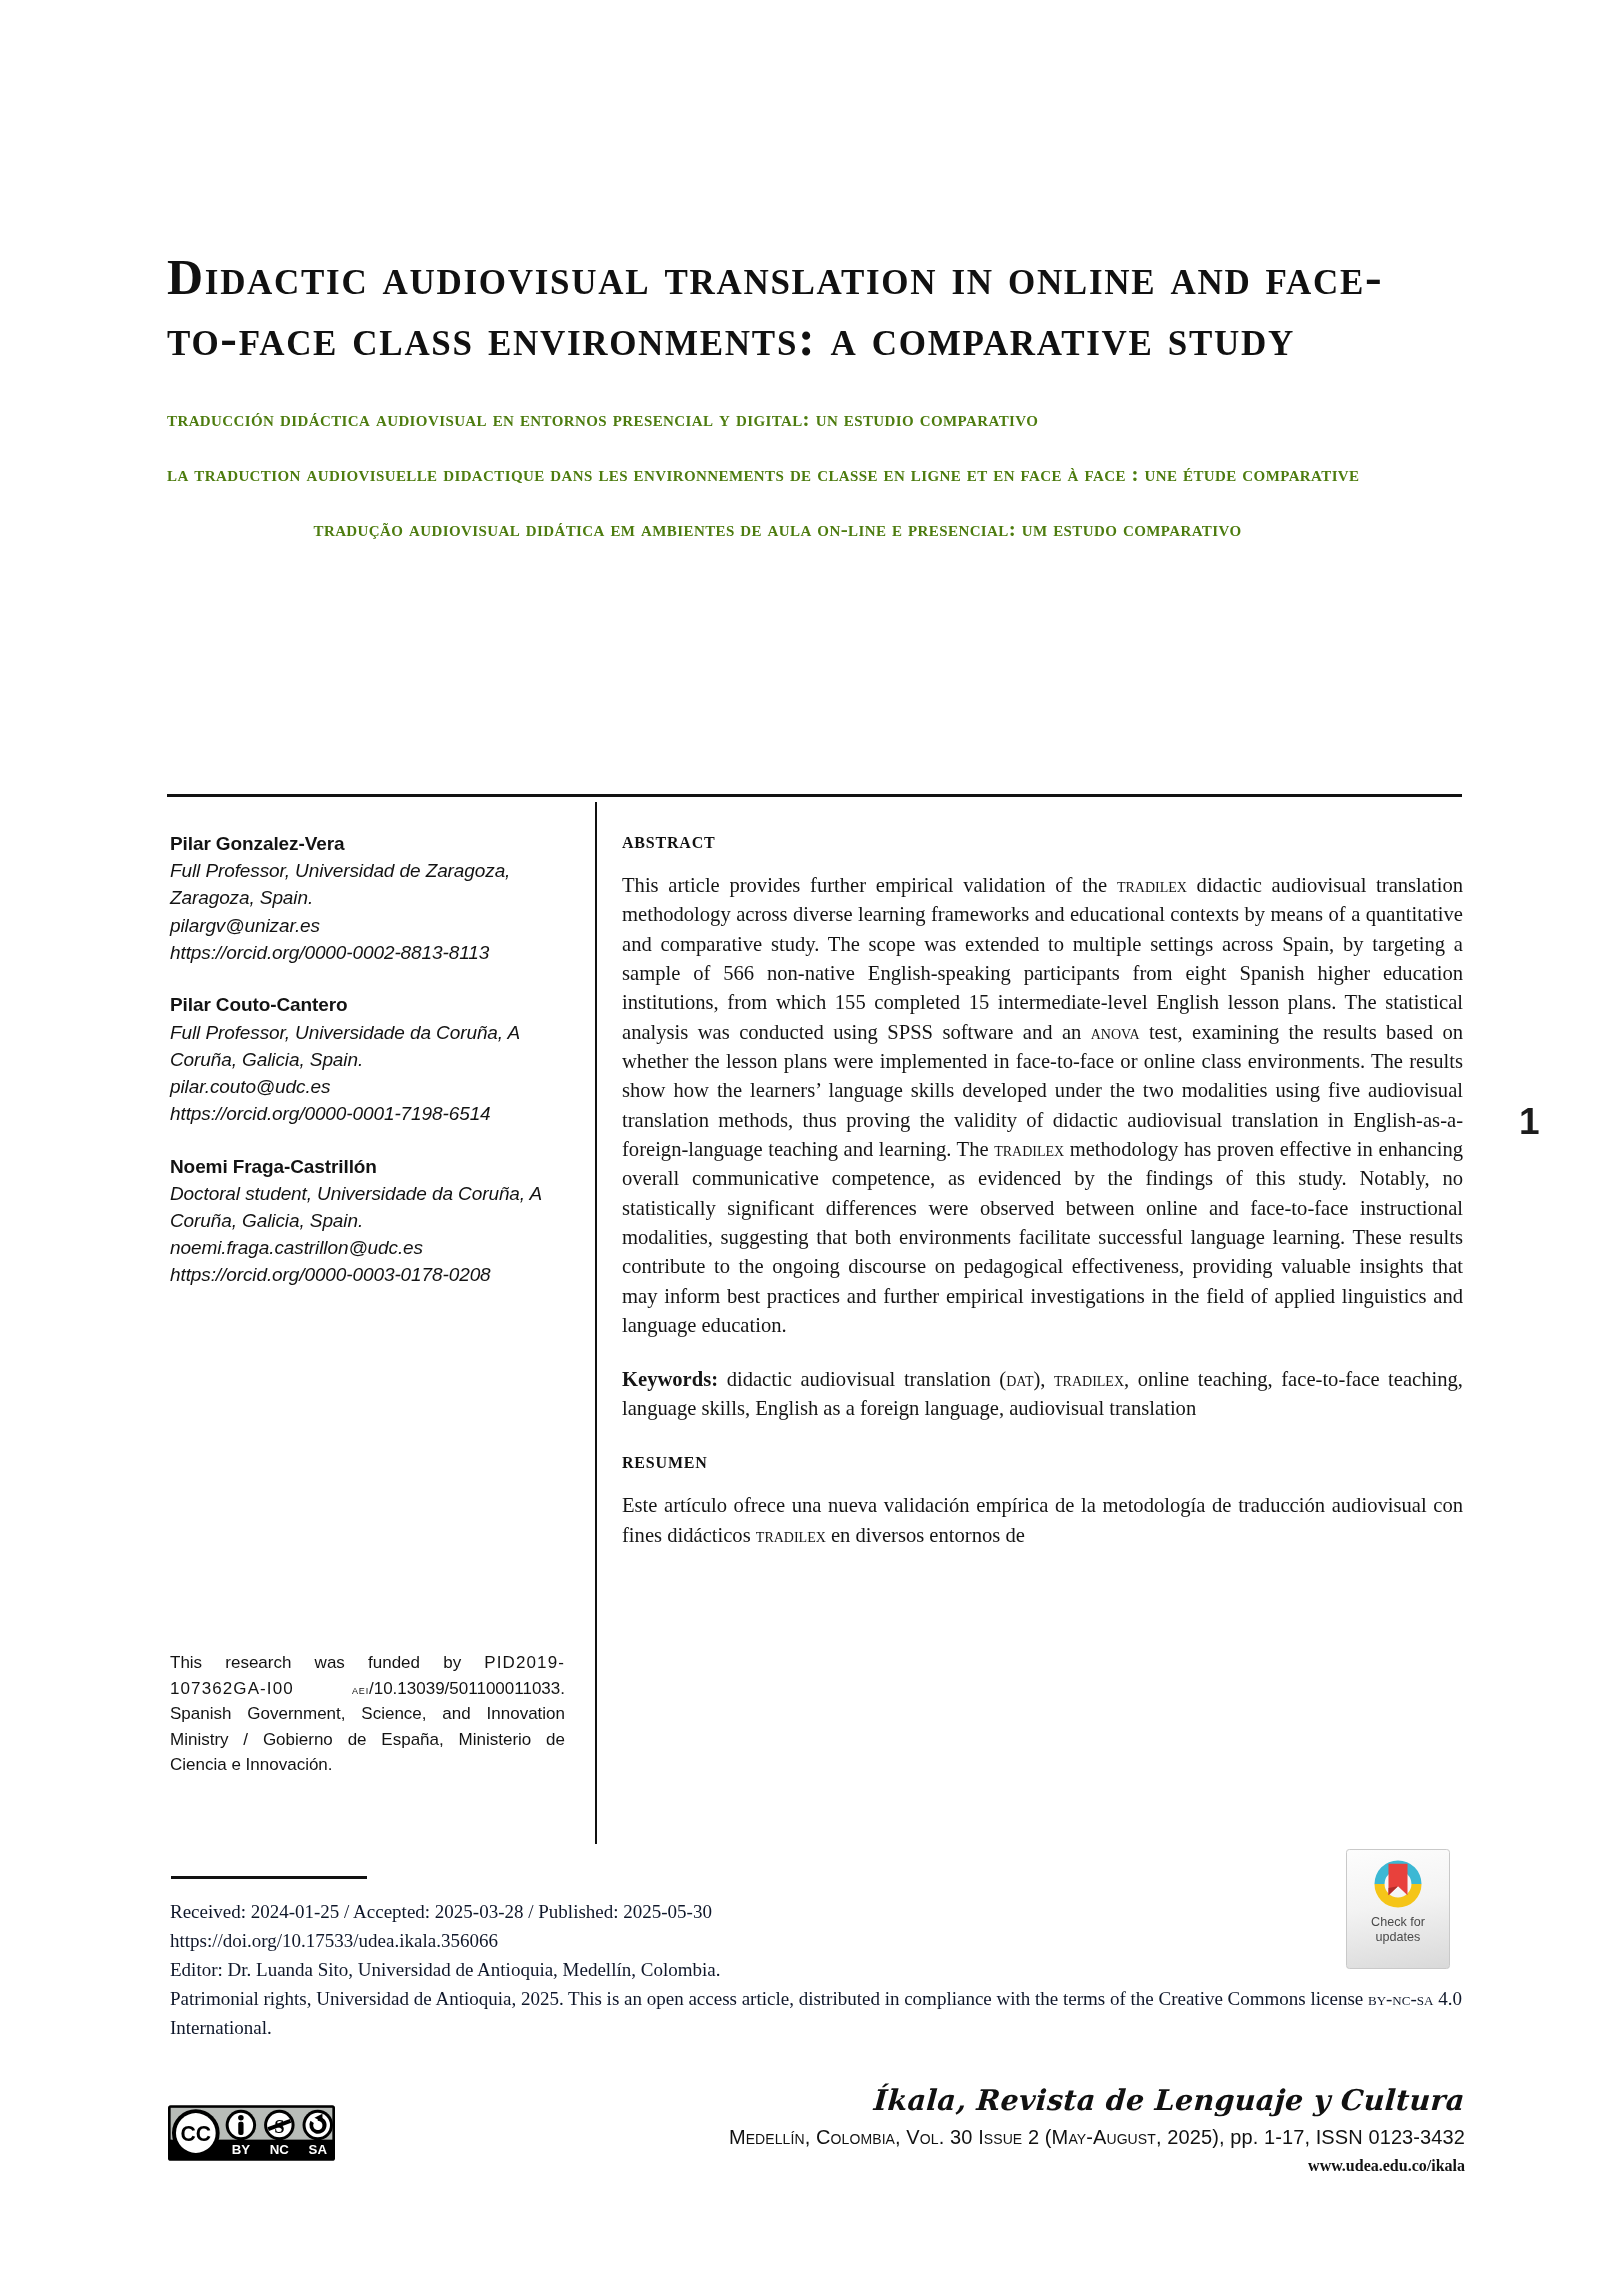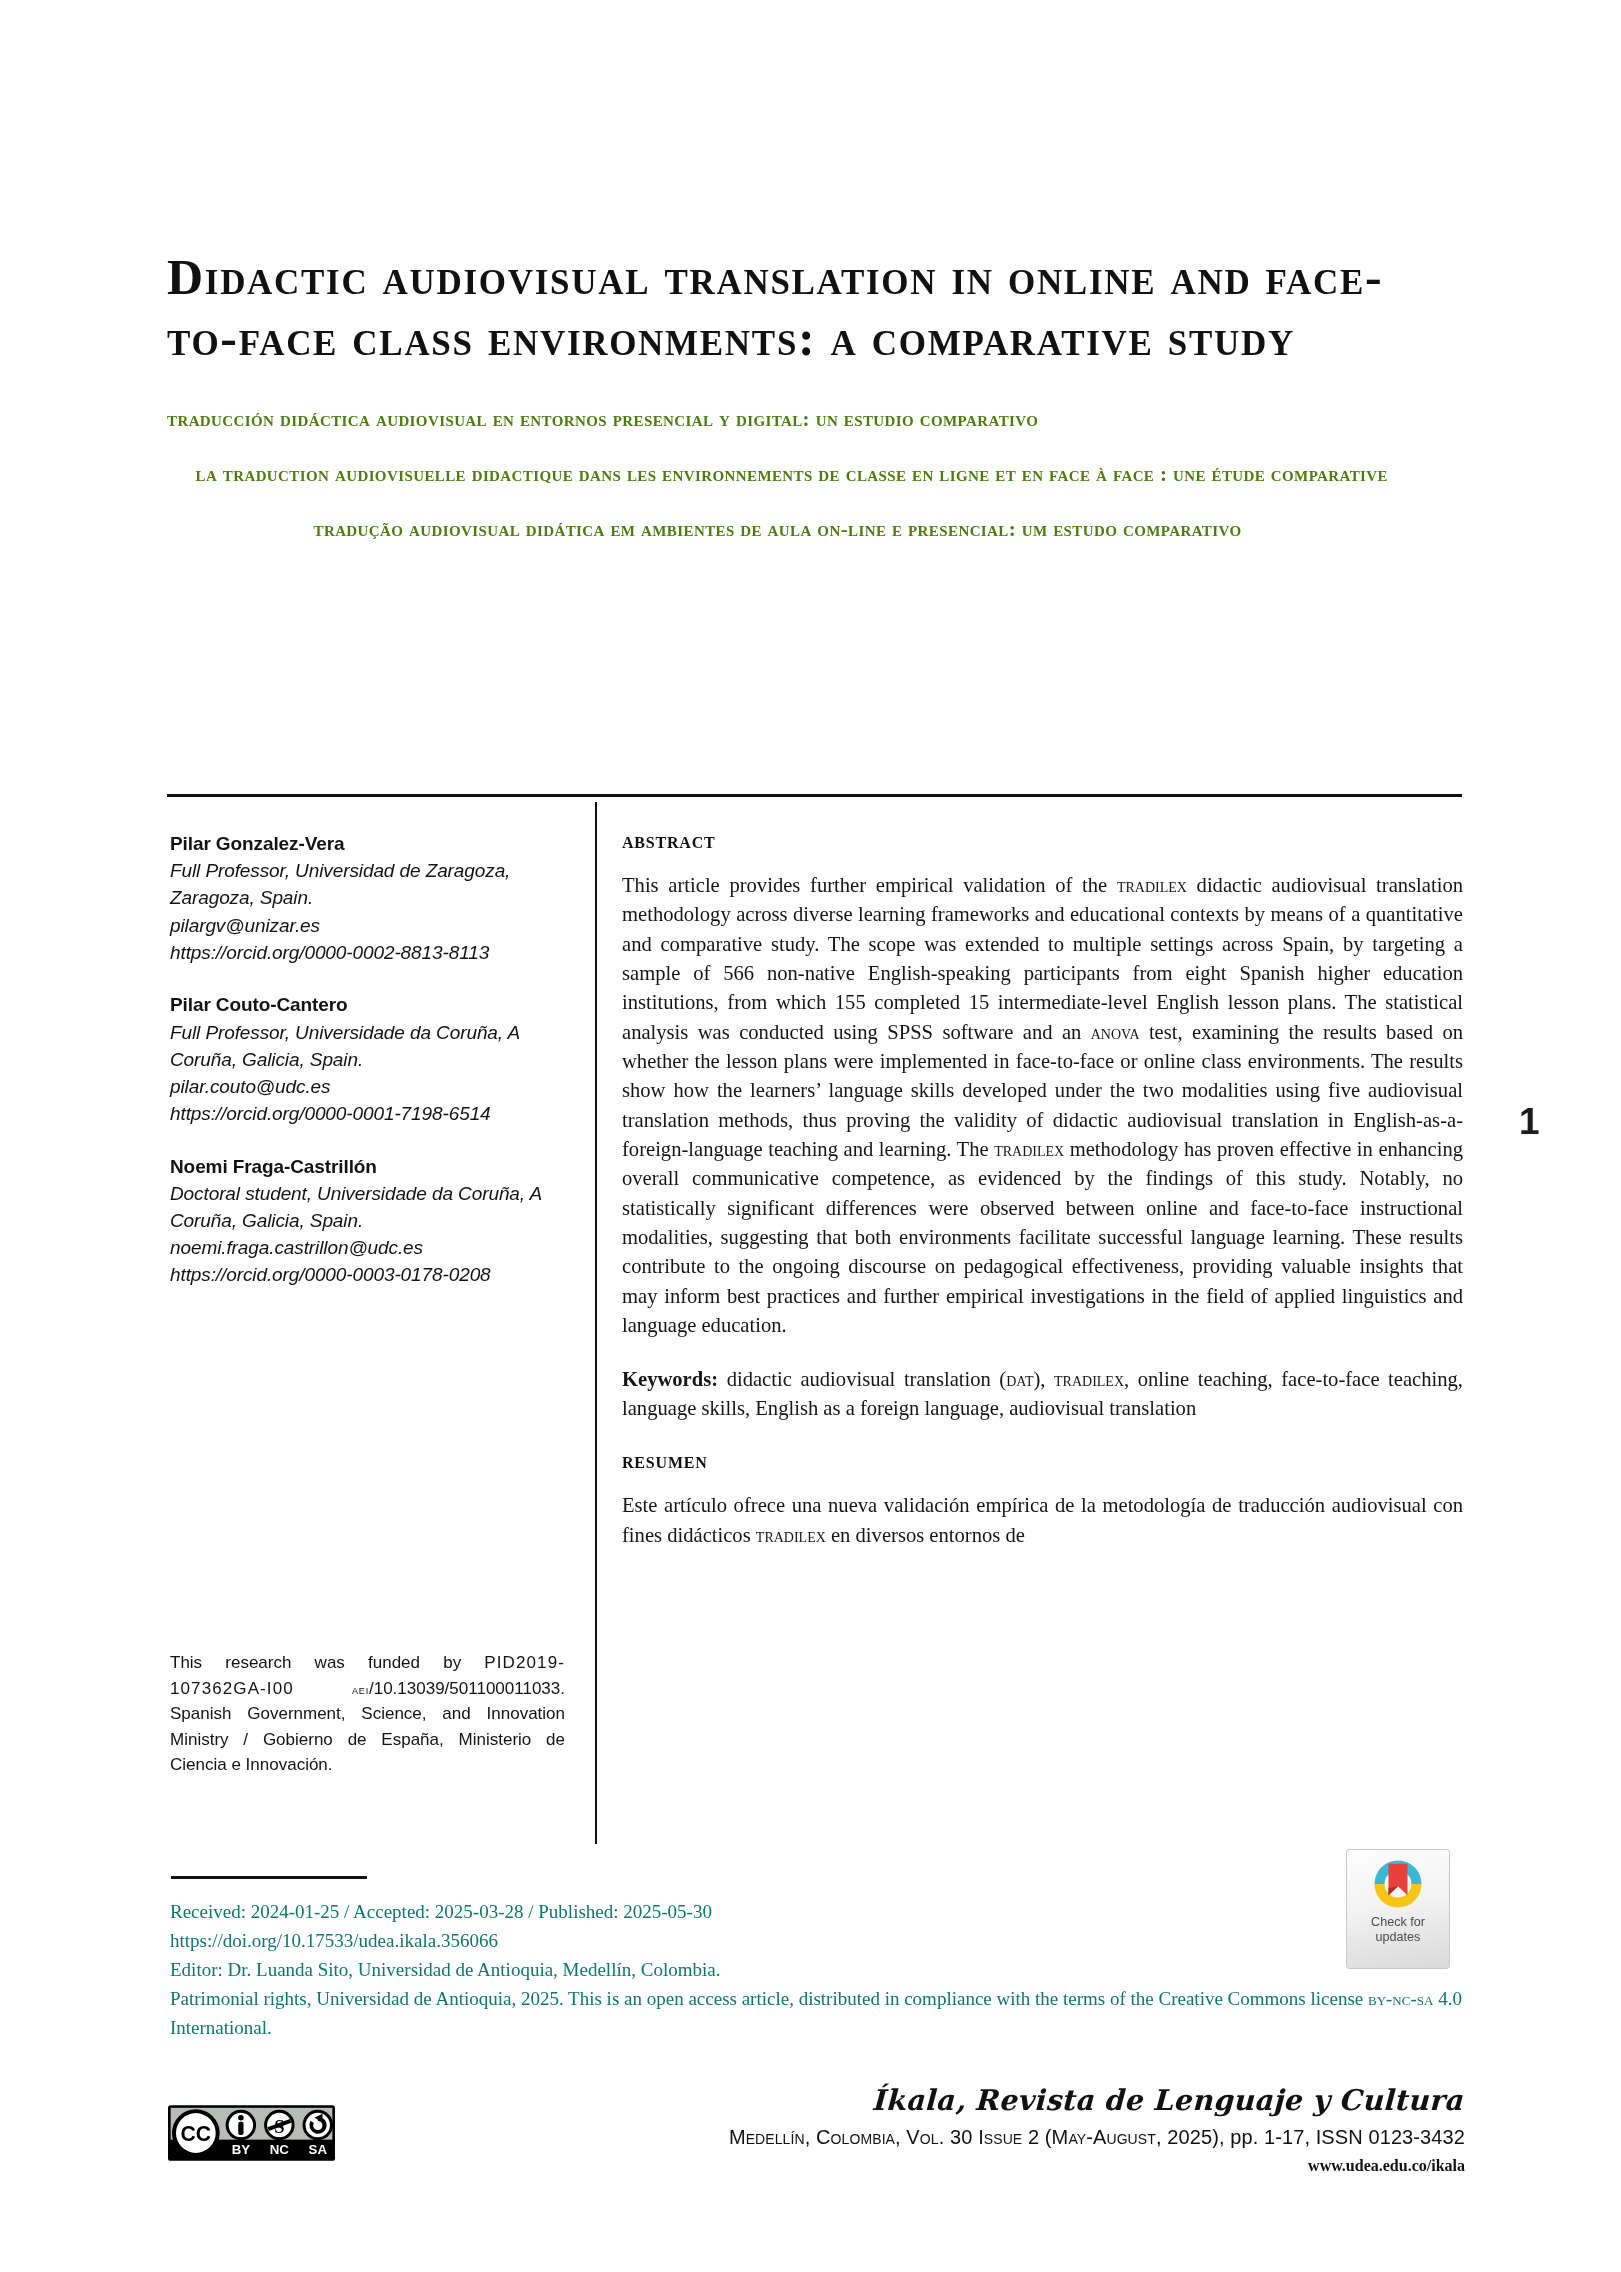--- a/index.html
+++ b/index.html
@@ -48,21 +48,21 @@
     font-weight: 700;
     font-size: 21px;
     line-height: 1.42;
     letter-spacing: 0.4px;
     font-variant: small-caps;
     text-transform: lowercase;
     color: #4d7c0f;
     margin: 0;
   }
   .sub-es { margin-top: 36px; }
-  .sub-fr { margin-top: 25px; text-align: right; }
+  .sub-fr { margin-top: 25px; }
   .sub-pt { margin-top: 25px; text-align: center; }
 
   
   .rule-top {
     position: absolute;
     left: 167px;
     top: 794px;
     width: 1295px;
     height: 3.3px;
     background: #111111;
@@ -208,21 +208,21 @@
 
   
   .footer-meta {
     position: absolute;
     left: 170px;
     top: 1898px;
     width: 1297px;
     font-family: "Liberation Serif", serif;
     font-size: 19px;
     line-height: 1.52;
-    color: #0f766e;
+    color: #0f172a;
   }
   .footer-meta div { white-space: normal; }
 
   
   .cc-badge {
     position: absolute;
     left: 168px;
     top: 2105px;
     width: 167px;
     height: 44px;

